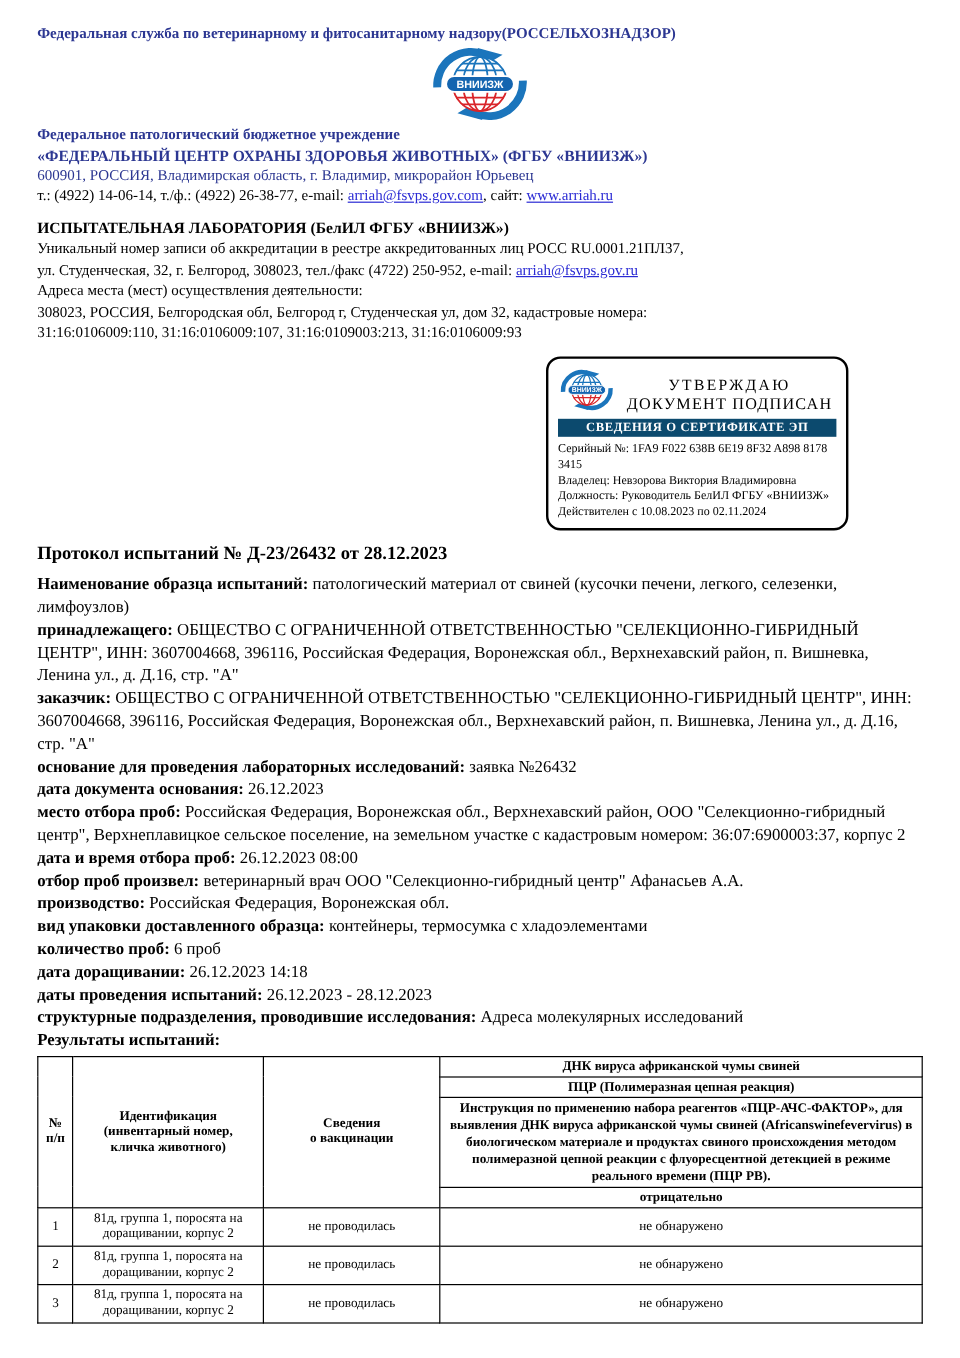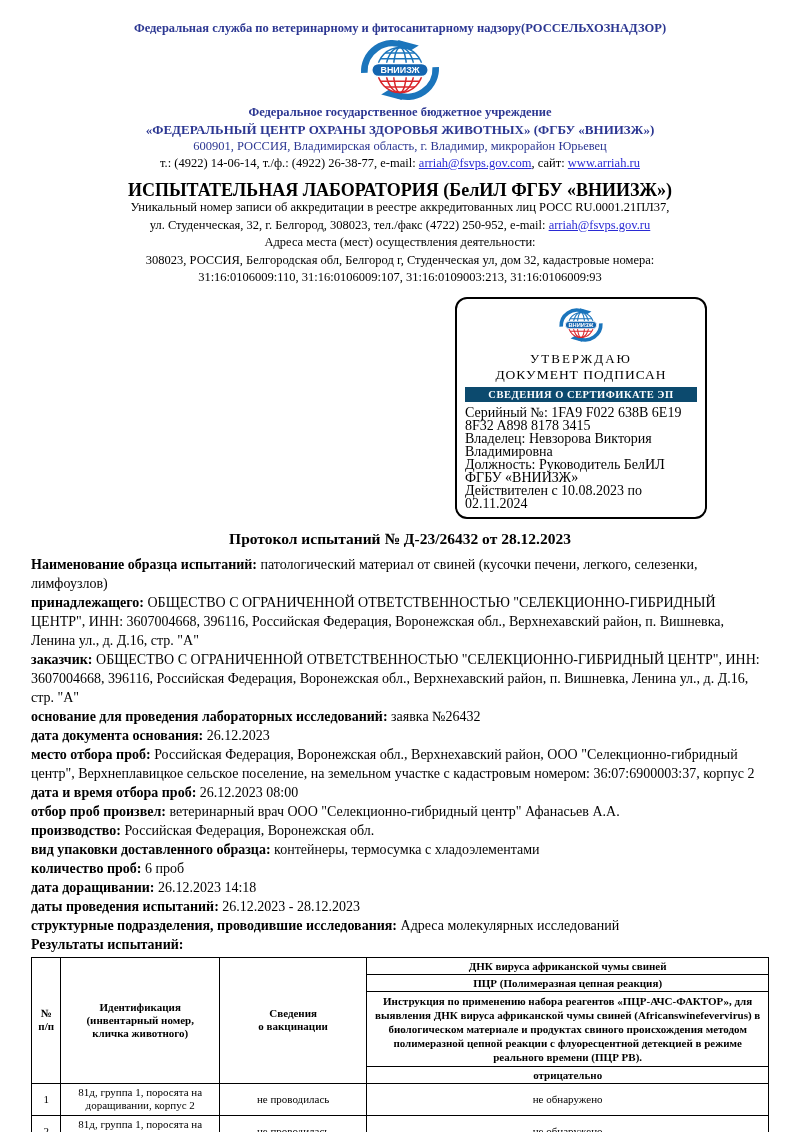--- a/index.html
+++ b/index.html
@@ -1,36 +1,36 @@
 <!DOCTYPE html>
 <html><head>
 <meta charset="utf-8">
 <style>
   html,body{margin:0;padding:0;background:#fff;}
   body{width:800px;height:1132px;overflow:hidden;font-family:"Liberation Serif","DejaVu Serif",serif;color:#000;}
   .page{box-sizing:border-box;width:800px;height:1132px;padding:20px 31px 0 31px;background:#fff;}
-  .c{text-align:center;}
+  .c{text-align:left;}
   .b{font-weight:bold;}
   .navy{color:#2c3792;}
   .hdr-line1{font-size:12.5px;line-height:16px;margin-bottom:3px;}
   .logo-wrap{display:flex;justify-content:center;margin:2px 0 3px 0;}
   .hdr-line{font-size:12.5px;line-height:17px;}
   .org-name{font-size:13px;}
   a.lnk{color:#2a2ad4;text-decoration:underline;cursor:pointer;}
   .lab-block{margin-top:9px;}
-  .lab-title{font-size:18px;line-height:18px;}
+  .lab-title{font-size:13px;line-height:18px;}
   .lab-line{font-size:12.5px;line-height:17.5px;}
   .stamp-row{display:flex;justify-content:flex-end;padding-right:62px;margin-top:10px;}
   .stamp{box-sizing:border-box;width:252px;border:2.5px solid #000;border-radius:12px;padding:6px 8px 7px 8px;background:#fff;}
-  .stamp-top{display:flex;align-items:center;gap:6px;flex-direction:column;}
+  .stamp-top{display:flex;align-items:flex-end;gap:6px;}
   .stamp-top-text{flex:1;text-align:center;}
   .stamp-approve{font-size:13px;letter-spacing:2px;line-height:16px;}
   .stamp-signed{font-size:13.5px;letter-spacing:1px;line-height:16px;}
   .stamp-bar{background:#0c4a6e;color:#fff;font-size:10.5px;font-weight:bold;text-align:center;letter-spacing:0.5px;padding:2px 0;margin:4px 0 4px 0;}
-  .stamp-line{font-size:14px;line-height:13px;}
+  .stamp-line{font-size:10px;line-height:13px;}
   .doc-title{font-size:15.5px;line-height:20px;margin:10px 0 6px 0;}
   .field{font-size:14px;line-height:19px;}
   .fl{font-weight:bold;}
   table.res{width:100%;border-collapse:collapse;table-layout:fixed;margin-top:3px;}
   table.res th,table.res td{border:1px solid #000;padding:2px 4px;font-size:11px;text-align:center;vertical-align:middle;}
   table.res th{font-weight:bold;}
   th.pre{white-space:pre-line;font-size:10.5px;line-height:13px;}
   th.instr{font-size:10.8px;line-height:14px;padding:3px 10px;}
   th.neg{font-weight:normal;font-size:11px;}
   td.idcell{font-size:10.8px;line-height:13px;padding:3px 12px;}
@@ -72,21 +72,21 @@
         <ellipse cx="46" cy="33" rx="7" ry="24"></ellipse>
         <line x1="25" y1="45" x2="67" y2="45"></line>
         <line x1="23" y1="39" x2="69" y2="39"></line>
         <line x1="30" y1="51" x2="62" y2="51"></line>
       </g>
       <rect x="16" y="26" width="60" height="14" rx="7" fill="#1465b0" stroke="#ffffff" stroke-width="1.5"></rect>
       <text x="46" y="36.5" text-anchor="middle" font-size="9.5" font-weight="bold" fill="#ffffff" font-family="Liberation Sans, sans-serif">ВНИИЗЖ</text>
     </svg>
   </div>
 
-  <div class="hdr-line c b navy">Федеральное государственное бюджетное учреждение</div>
+  <div class="hdr-line c b navy">Федеральное патологический бюджетное учреждение</div>
   <div class="hdr-line org-name c b navy">«ФЕДЕРАЛЬНЫЙ ЦЕНТР ОХРАНЫ ЗДОРОВЬЯ ЖИВОТНЫХ» (ФГБУ «ВНИИЗЖ»)</div>
   <div class="hdr-line c navy">600901, РОССИЯ, Владимирская область, г. Владимир, микрорайон Юрьевец</div>
   <div class="hdr-line c"><span>т.: (4922) 14-06-14, т./ф.: (4922) 26-38-77, e-mail: </span><a class="lnk">arriah@fsvps.gov.com</a><span>, сайт: </span><a class="lnk">www.arriah.ru</a></div>
 
   <div class="lab-block">
     <div class="lab-title c b">ИСПЫТАТЕЛЬНАЯ ЛАБОРАТОРИЯ (БелИЛ ФГБУ «ВНИИЗЖ»)</div>
     <div class="lab-line c">Уникальный номер записи об аккредитации в реестре аккредитованных лиц РОСС RU.0001.21ПЛ37,</div>
     <div class="lab-line c"><span>ул. Студенческая, 32, г. Белгород, 308023, тел./факс (4722) 250-952, e-mail: </span><a class="lnk">arriah@fsvps.gov.ru</a></div>
     <div class="lab-line c">Адреса места (мест) осуществления деятельности:</div>
     <div class="lab-line c">308023, РОССИЯ, Белгородская обл, Белгород г, Студенческая ул, дом 32, кадастровые номера:</div>

